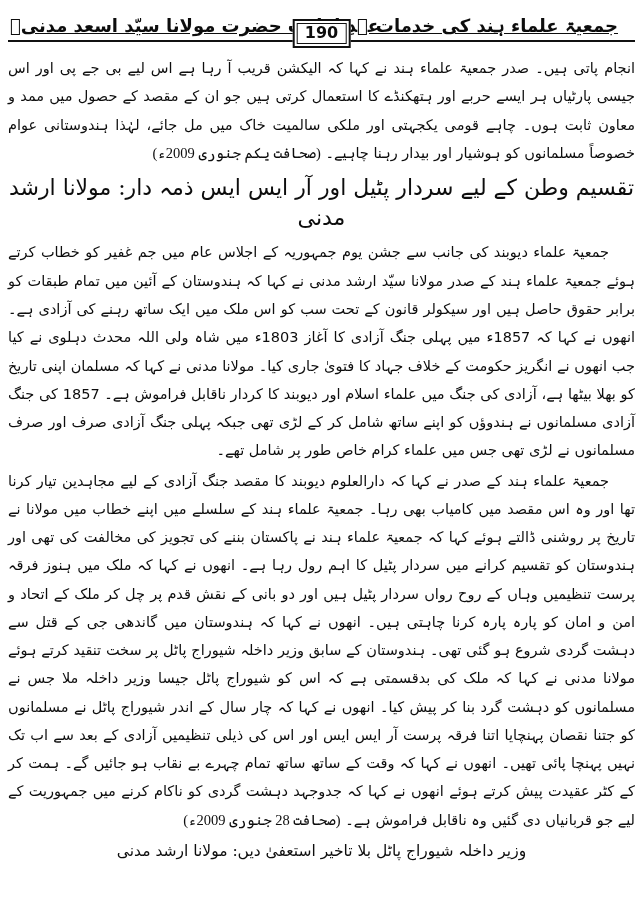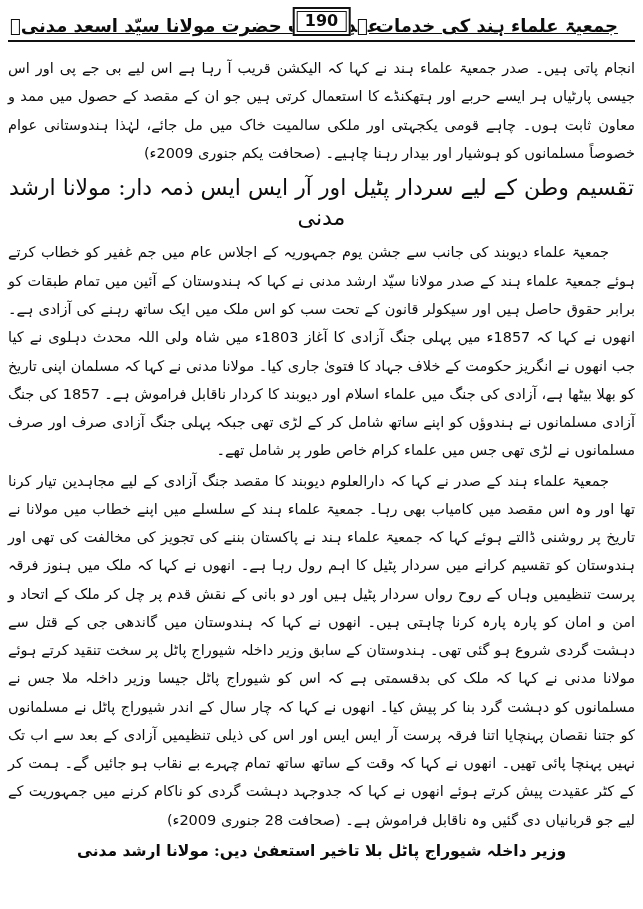--- a/index.html
+++ b/index.html
@@ -44,21 +44,21 @@
     white-space: nowrap;
     letter-spacing: 0;
     text-decoration: underline;
   }
   .header-right { right: 17px; margin-top: 8px; }
   .header-left  { left: 2px; }
   .page-num-box {
     position: absolute;
     right: 50%;
     transform: translateX(50%);
-    bottom: 14px;
+    bottom: 2px;
     background: #fff;
     border: 2px solid #111;
     padding: 2px;
     line-height: 1;
   }
   .page-num-inner {
     display: inline-block;
     border: 1px solid #111;
     padding: 1px 7px 2px 7px;
     font-size: 16px;
@@ -70,34 +70,34 @@
   .body-text {
     font-size: 14.5px;
     line-height: 1.95;
     text-align: justify;
   }
   p.para {
     margin: 0 0 2px 0;
     text-indent: 26px;
   }
   p.para.no-indent { text-indent: 0; }
-  .date-tail { white-space: nowrap; }
+  .date-tail { white-space: nowrap; font-family: Liberation Serif, serif; }
   h2.big-heading {
     margin: 6px 0 6px 0;
     text-align: center;
     font-size: 22px;
     line-height: 1.35;
     font-weight: normal;
     font-family: "DejaVu Serif", "DejaVu Sans", serif;
   }
   h3.sub-heading {
     margin: 2px 0 4px 0;
     text-align: center;
     font-size: 15.5px;
-    font-weight: bold;
+    font-weight: normal;
     font-family: "DejaVu Serif", "DejaVu Sans", serif;
   }
 </style>
 </head>
 <body>
 
 <div class="page">
 
   <div class="header">
     <span class="header-right">جمعیۃ علماء ہند کی خدمات</span>

